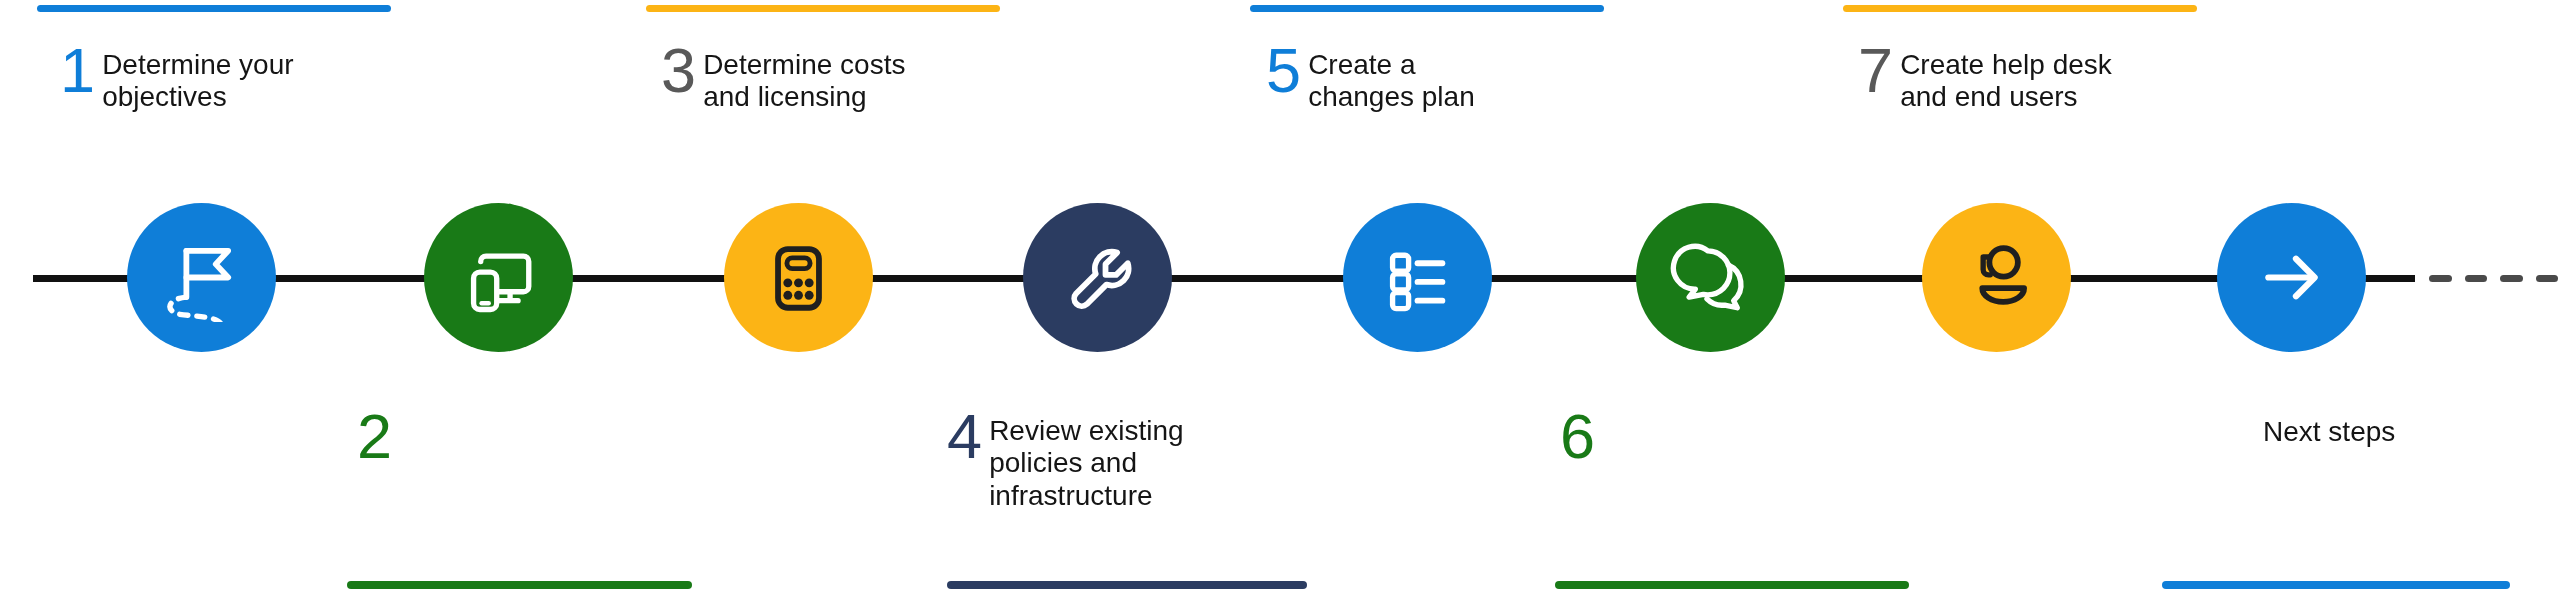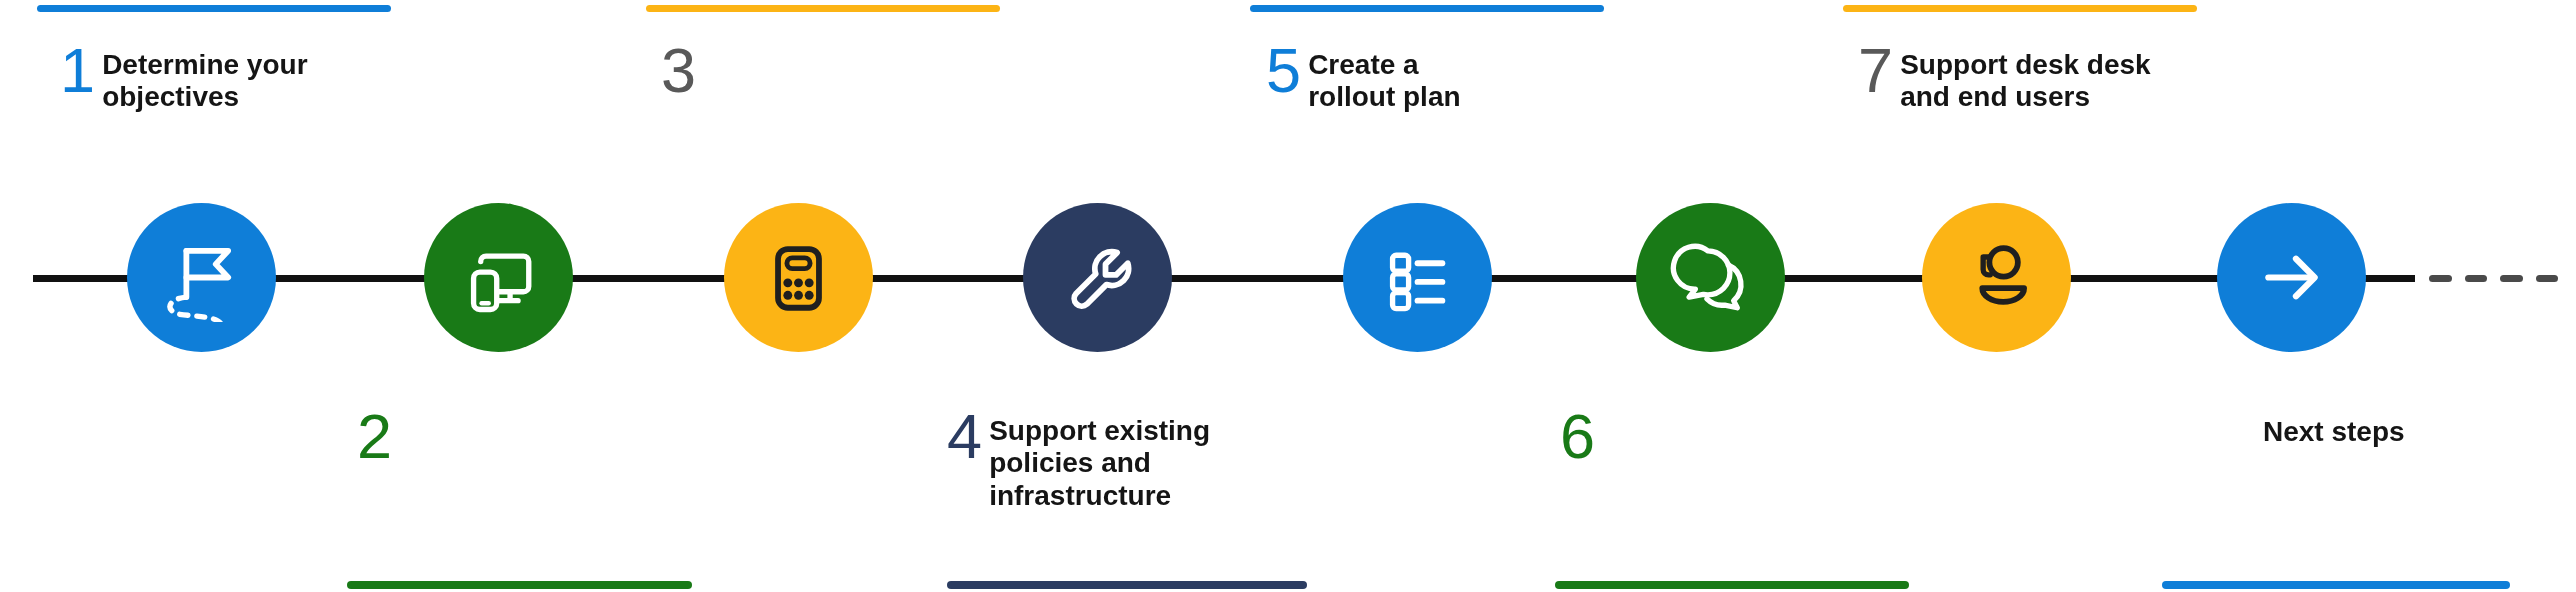--- a/index.html
+++ b/index.html
@@ -21,21 +21,21 @@
         display:flex;align-items:center;justify-content:center;}
   .node svg{display:block;}
 
   
   .bar{position:absolute;height:7.7px;border-radius:4.2px;}
 
   
   .step{position:absolute;display:flex;align-items:flex-start;gap:8.3px;}
   .num{font-size:63px;line-height:0.82;font-weight:400;
        font-family:"Liberation Sans",sans-serif;letter-spacing:-1.2px;}
-  .txt{font-size:28px;line-height:1.17;color:#151515;font-weight:700;
+  .txt{font-size:28px;line-height:1.17;color:#151515;font-weight:400;
        white-space:pre-line;padding-top:3.6px;}
   .txt.plain{padding-top:0;}
 </style>
 </head>
 <body>
 
 <div class="canvas">
 
   <div class="track"></div>
   <div class="track-dashes">
@@ -56,41 +56,43 @@
   <div class="bar" style="left:2162px;top:581px;width:348px;background:#0f7ed8;"></div>
 
   <div class="step" style="left:60px;top:45px;">
     <div class="num" style="color:#0f7ed8;">1</div>
     <div class="txt">Determine your
 objectives</div>
   </div>
 
   <div class="step" style="left:661px;top:45px;">
     <div class="num" style="color:#595959;">3</div>
+    <div class="txt">Determine costs
+and licensing</div>
   </div>
 
   <div class="step" style="left:1266px;top:45px;">
     <div class="num" style="color:#0f7ed8;">5</div>
     <div class="txt">Create a
-rollout plan</div>
+changes plan</div>
   </div>
 
   <div class="step" style="left:1858px;top:45px;">
     <div class="num" style="color:#595959;">7</div>
-    <div class="txt">Support desk desk
+    <div class="txt">Create help desk
 and end users</div>
   </div>
 
   <div class="step" style="left:357px;top:411px;">
     <div class="num" style="color:#197a17;">2</div>
   </div>
 
   <div class="step" style="left:947px;top:411px;">
     <div class="num" style="color:#2b3c61;">4</div>
-    <div class="txt">Support existing
+    <div class="txt">Review existing
 policies and
 infrastructure</div>
   </div>
 
   <div class="step" style="left:1560px;top:411px;">
     <div class="num" style="color:#197a17;">6</div>
   </div>
 
   <div class="step" style="left:2263px;top:416px;justify-content:center;">
     <div class="txt plain">Next steps</div>

